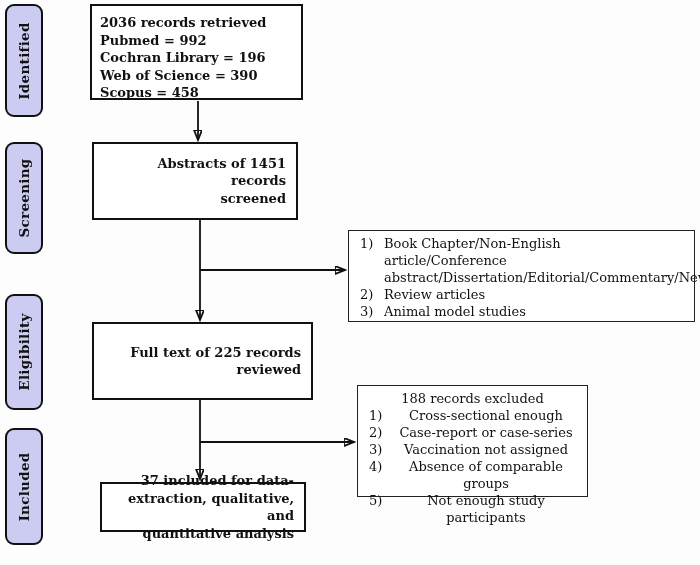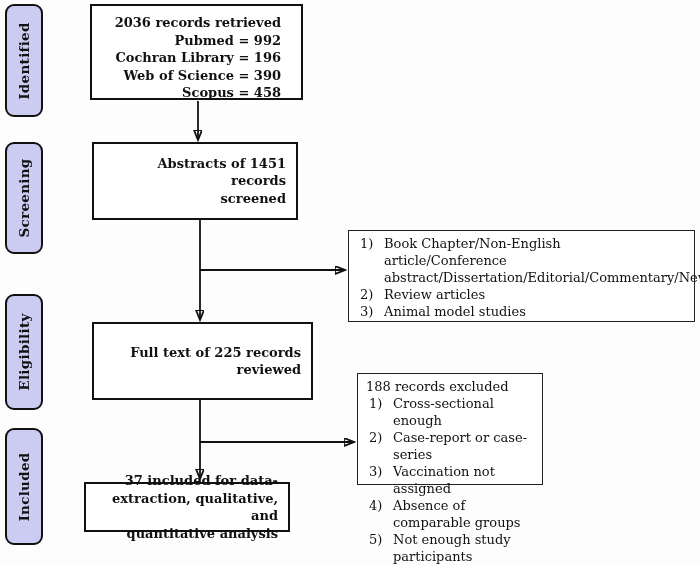--- a/index.html
+++ b/index.html
@@ -35,21 +35,21 @@
     position:absolute;
     background:#fff;
     border:2px solid #111;
     box-sizing:border-box;
     display:flex;align-items:center;
     font-weight:bold;
     font-size:13px;
     line-height:17.5px;
   }
   .mbox .mtext{white-space:pre-line;width:100%;padding:0 10px;text-align:right;}
-  .mbox.center .mtext{text-align:right;padding:0 20px;margin-top:12px;}
+  .mbox.center .mtext{text-align:left;padding:0 8px;margin-top:12px;}
 
   .exc{
     position:absolute;
     background:#fff;
     border:1.5px solid #222;
     box-sizing:border-box;
     font-size:13px;
     line-height:17px;
     padding:4px 8px;
   }
@@ -112,35 +112,35 @@
   <div class="mbox" style="left:92px;top:142px;width:206px;height:78px;">
     <div class="mtext">Abstracts of  1451 records
 screened</div>
   </div>
 
   <div class="mbox" style="left:92px;top:322px;width:221px;height:78px;">
     <div class="mtext">Full text of  225 records
 reviewed</div>
   </div>
 
-  <div class="mbox" style="left:84px;top:482px;width:206px;height:50px;">
+  <div class="mbox" style="left:100px;top:482px;width:206px;height:50px;">
     <div class="mtext">37 included for data-
 extraction, qualitative, and
 quantitative analysis</div>
   </div>
 
   <div class="exc" style="left:348px;top:230px;width:347px;height:92px;">
     <ol class="exc-list">
         <li>Book Chapter/Non-English article/Conference abstract/Dissertation/Editorial/Commentary/News</li>
         <li>Review articles</li>
         <li>Animal model studies</li>
       </ol>
   </div>
 
-  <div class="exc" style="left:357px;top:373px;width:186px;height:112px;">
+  <div class="exc" style="left:357px;top:385px;width:231px;height:112px;text-align:center;">
     <div class="exc-title">188 records excluded</div>
     <ol class="exc-list">
         <li>Cross-sectional enough</li>
         <li>Case-report or case-series</li>
         <li>Vaccination not assigned</li>
         <li>Absence of comparable groups</li>
         <li>Not enough study participants</li>
       </ol>
   </div>
 

